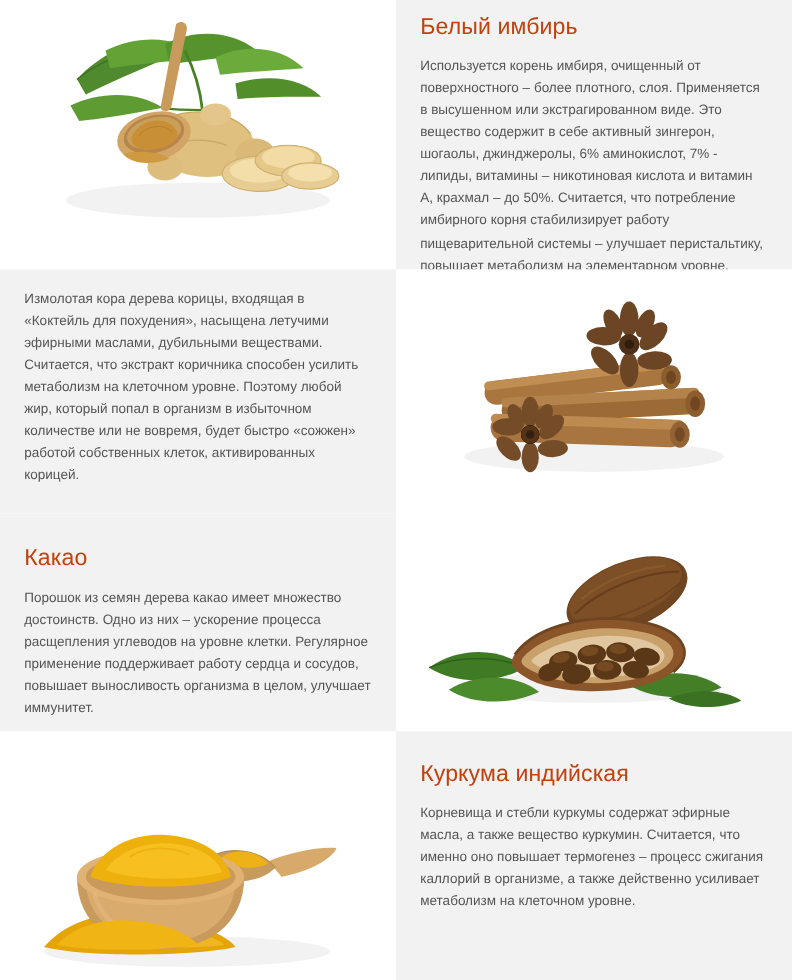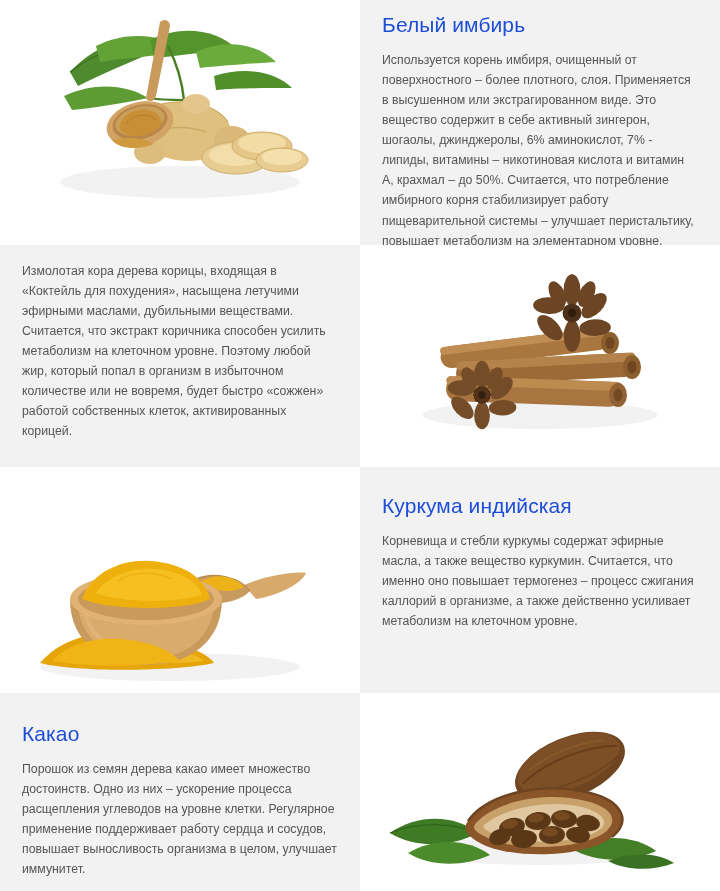--- a/index.html
+++ b/index.html
@@ -35,21 +35,21 @@
   }
   .img-cell {
     background: #ffffff;
     display: flex;
     align-items: center;
     justify-content: center;
   }
   .title {
     font-size: 21px;
     font-weight: 400;
-    color: #1d4ed8;
+    color: #c2410c;
     line-height: 1.25;
     margin: 0 0 12px 0;
     letter-spacing: 0.1px;
   }
   .body-text {
     font-size: 12.3px;
     line-height: 1.63;
     color: #555555;
     margin: 0;
     text-align: left;
@@ -187,60 +187,20 @@
           </g>
           <circle cx="0" cy="0" r="8.5" fill="#543venue"></circle>
           <circle cx="0" cy="0" r="8.5" fill="#543venue"></circle>
           <circle cx="0" cy="0" r="8.5" fill="#543318"></circle>
           <circle cx="0" cy="0" r="3.8" fill="#31200f"></circle>
         </g>
       </svg>
     </div>
   </div>
 
-  <div class="row row-3">
-
-    <div class="cell img-cell">
-      <svg class="art" width="360" height="226" viewBox="0 0 360 226">
-        <ellipse cx="170" cy="200" rx="130" ry="14" fill="#000" opacity="0.05"></ellipse>
-
-        <path d="M40 196 C60 172 96 162 132 166 C176 172 208 186 214 196 C180 204 80 206 40 196 Z" fill="#e5a408"></path>
-        <path d="M58 192 C84 176 116 172 146 176 C176 180 198 188 204 194 C170 198 92 198 58 192 Z" fill="#efb720"></path>
-
-        <g>
-          <path d="M196 112 C214 104 240 110 250 124 C238 136 214 140 198 132 Z" fill="#c79a5e"></path>
-          <path d="M244 118 C262 110 292 104 306 106 C302 116 280 128 256 132 Z" fill="#d7aa6c"></path>
-          <path d="M196 112 C214 104 240 110 250 124" stroke="#b6894d" stroke-width="1.2" fill="none"></path>
-
-          <path d="M202 114 C214 106 234 108 244 120 C232 126 212 126 202 114 Z" fill="#edb218"></path>
-        </g>
-
-        <g>
-          <path d="M70 132 C70 176 104 198 146 198 C188 198 222 176 222 132 Z" fill="#c89a5d"></path>
-          <path d="M78 140 C82 174 110 192 146 192 C182 192 210 174 214 140 Z" fill="#d9ab6c"></path>
-          <ellipse cx="146" cy="132" rx="76" ry="26" fill="#e0b273"></ellipse>
-          <ellipse cx="146" cy="132" rx="68" ry="21" fill="#c99a5b"></ellipse>
-
-          <path d="M82 132 C92 104 124 92 150 94 C184 96 206 112 210 132 C186 144 110 144 82 132 Z" fill="#eeb00c"></path>
-          <path d="M96 126 C108 108 134 100 156 102 C182 104 198 116 202 128 C176 136 120 136 96 126 Z" fill="#f6c021"></path>
-          <path d="M118 114 C132 104 156 104 172 112" stroke="#e8a806" stroke-width="1.6" fill="none" opacity="0.6"></path>
-
-          <path d="M86 148 C92 172 114 186 140 188" stroke="#e6bc83" stroke-width="4" fill="none" opacity="0.55" stroke-linecap="round"></path>
-        </g>
-
-        <path d="M52 194 C66 178 92 170 120 172 C150 174 172 184 180 194 C140 200 86 200 52 194 Z" fill="#f0b414"></path>
-      </svg>
-    </div>
-
-    <div class="cell text-cell">
-      <h2 class="title">Куркума индийская</h2>
-      <p class="body-text">Корневища и стебли куркумы содержат эфирные масла, а также вещество куркумин. Считается, что именно оно повышает термогенез – процесс сжигания каллорий в организме, а также действенно усиливает метаболизм на клеточном уровне.</p>
-    </div>
-  </div>
-
   <div class="row row-4">
 
     <div class="cell text-cell">
       <h2 class="title">Какао</h2>
       <p class="body-text">Порошок из семян дерева какао имеет множество достоинств. Одно из них – ускорение процесса расщепления углеводов на уровне клетки. Регулярное применение поддерживает работу сердца и сосудов, повышает выносливость организма в целом, улучшает иммунитет.</p>
     </div>
 
     <div class="cell img-cell">
       <svg class="art" width="360" height="198" viewBox="0 0 360 198">
         <ellipse cx="178" cy="158" rx="118" ry="14" fill="#000" opacity="0.05"></ellipse>
@@ -282,13 +242,53 @@
             <ellipse cx="202" cy="123" rx="8" ry="4.5" transform="rotate(4 202 123)"></ellipse>
             <ellipse cx="190" cy="139" rx="8" ry="4.5"></ellipse>
           </g>
 
           <path d="M108 128 C128 100 184 88 230 100 C262 108 272 128 252 144" stroke="#6f4420" stroke-width="2.5" fill="none"></path>
         </g>
       </svg>
     </div>
   </div>
 
+  <div class="row row-3">
+
+    <div class="cell img-cell">
+      <svg class="art" width="360" height="226" viewBox="0 0 360 226">
+        <ellipse cx="170" cy="200" rx="130" ry="14" fill="#000" opacity="0.05"></ellipse>
+
+        <path d="M40 196 C60 172 96 162 132 166 C176 172 208 186 214 196 C180 204 80 206 40 196 Z" fill="#e5a408"></path>
+        <path d="M58 192 C84 176 116 172 146 176 C176 180 198 188 204 194 C170 198 92 198 58 192 Z" fill="#efb720"></path>
+
+        <g>
+          <path d="M196 112 C214 104 240 110 250 124 C238 136 214 140 198 132 Z" fill="#c79a5e"></path>
+          <path d="M244 118 C262 110 292 104 306 106 C302 116 280 128 256 132 Z" fill="#d7aa6c"></path>
+          <path d="M196 112 C214 104 240 110 250 124" stroke="#b6894d" stroke-width="1.2" fill="none"></path>
+
+          <path d="M202 114 C214 106 234 108 244 120 C232 126 212 126 202 114 Z" fill="#edb218"></path>
+        </g>
+
+        <g>
+          <path d="M70 132 C70 176 104 198 146 198 C188 198 222 176 222 132 Z" fill="#c89a5d"></path>
+          <path d="M78 140 C82 174 110 192 146 192 C182 192 210 174 214 140 Z" fill="#d9ab6c"></path>
+          <ellipse cx="146" cy="132" rx="76" ry="26" fill="#e0b273"></ellipse>
+          <ellipse cx="146" cy="132" rx="68" ry="21" fill="#c99a5b"></ellipse>
+
+          <path d="M82 132 C92 104 124 92 150 94 C184 96 206 112 210 132 C186 144 110 144 82 132 Z" fill="#eeb00c"></path>
+          <path d="M96 126 C108 108 134 100 156 102 C182 104 198 116 202 128 C176 136 120 136 96 126 Z" fill="#f6c021"></path>
+          <path d="M118 114 C132 104 156 104 172 112" stroke="#e8a806" stroke-width="1.6" fill="none" opacity="0.6"></path>
+
+          <path d="M86 148 C92 172 114 186 140 188" stroke="#e6bc83" stroke-width="4" fill="none" opacity="0.55" stroke-linecap="round"></path>
+        </g>
+
+        <path d="M52 194 C66 178 92 170 120 172 C150 174 172 184 180 194 C140 200 86 200 52 194 Z" fill="#f0b414"></path>
+      </svg>
+    </div>
+
+    <div class="cell text-cell">
+      <h2 class="title">Куркума индийская</h2>
+      <p class="body-text">Корневища и стебли куркумы содержат эфирные масла, а также вещество куркумин. Считается, что именно оно повышает термогенез – процесс сжигания каллорий в организме, а также действенно усиливает метаболизм на клеточном уровне.</p>
+    </div>
+  </div>
+
 </div>
 
 </body></html>

